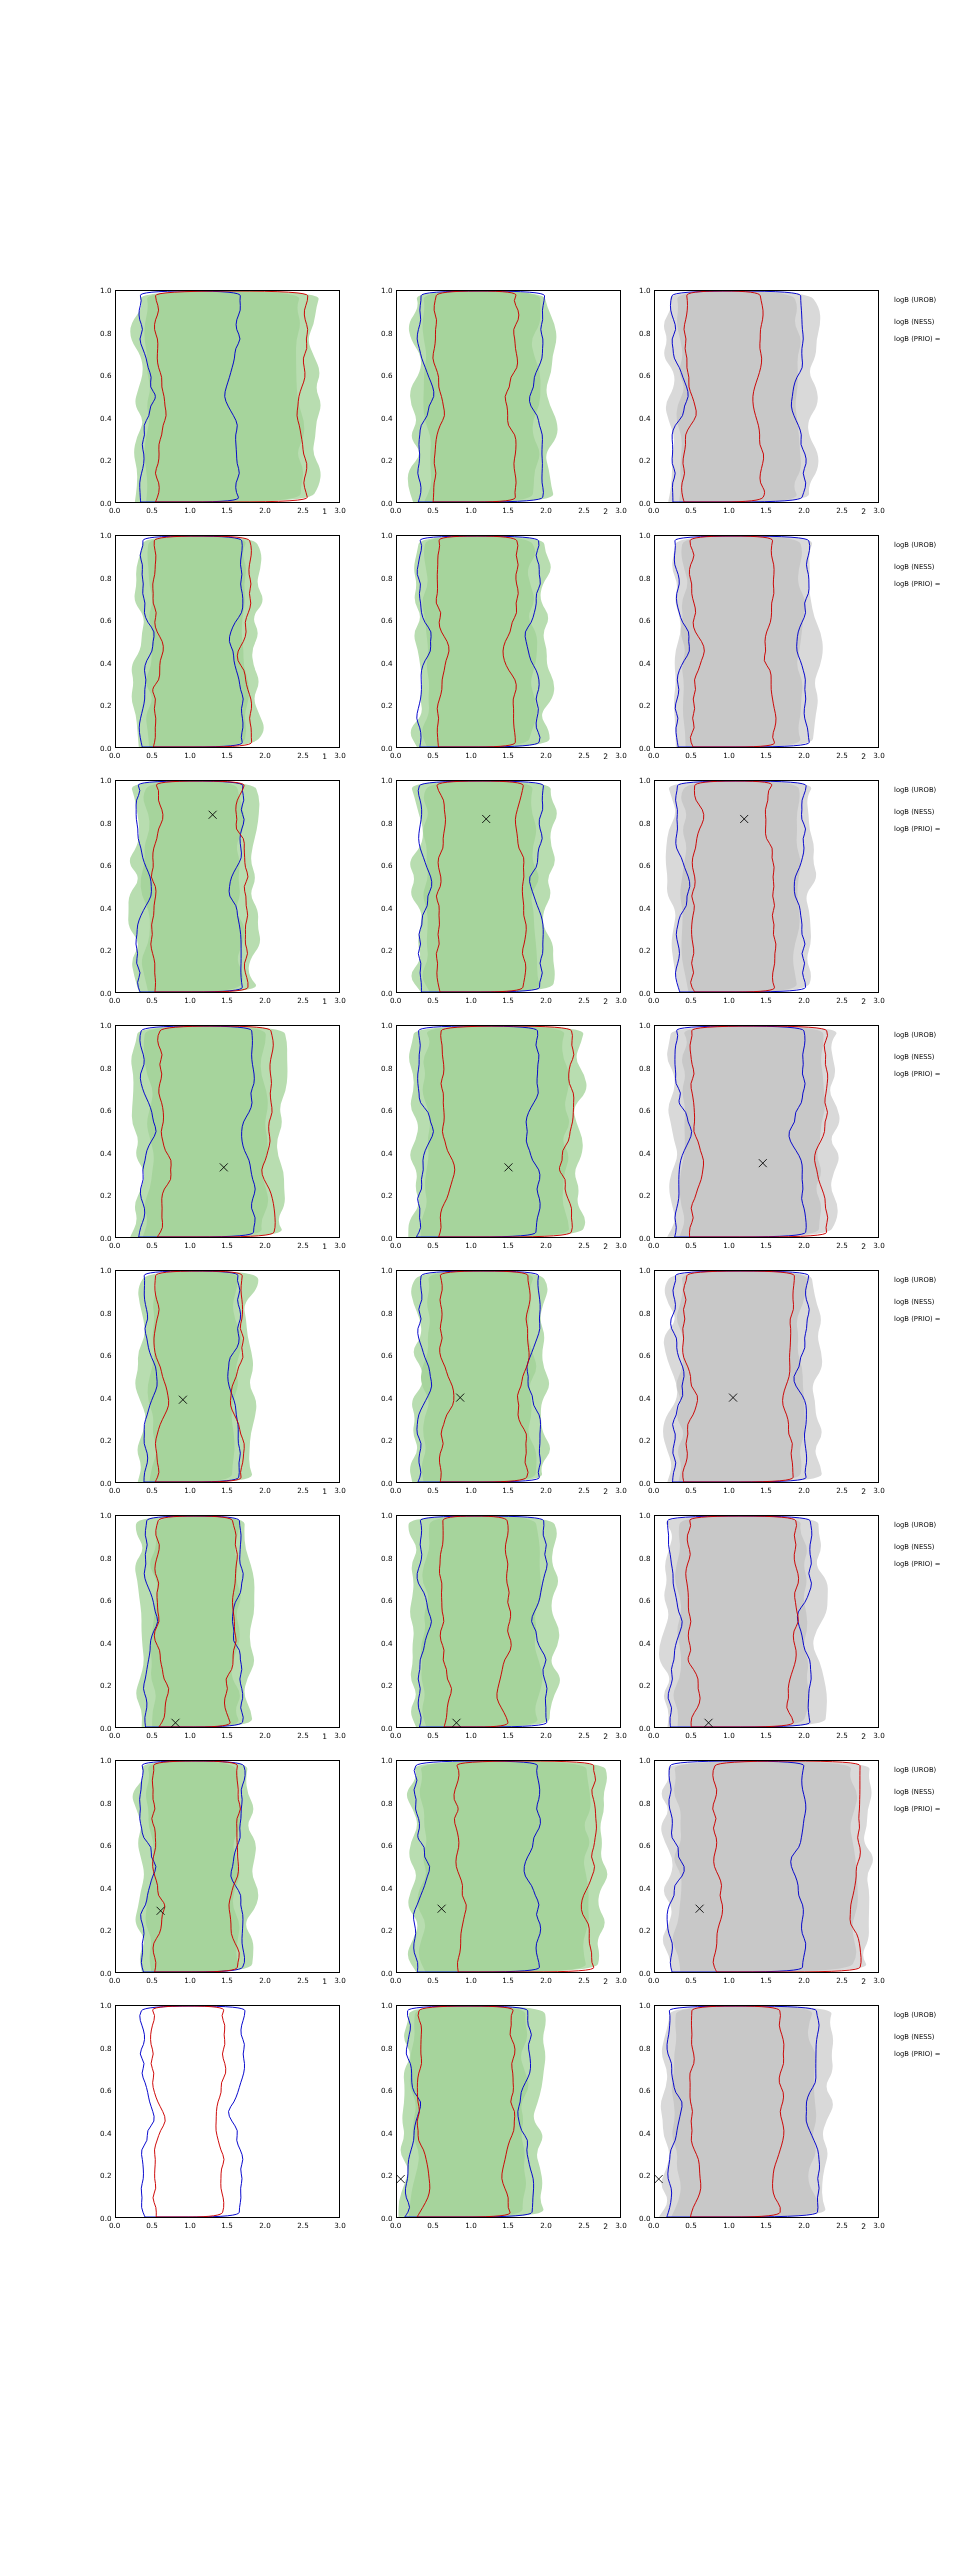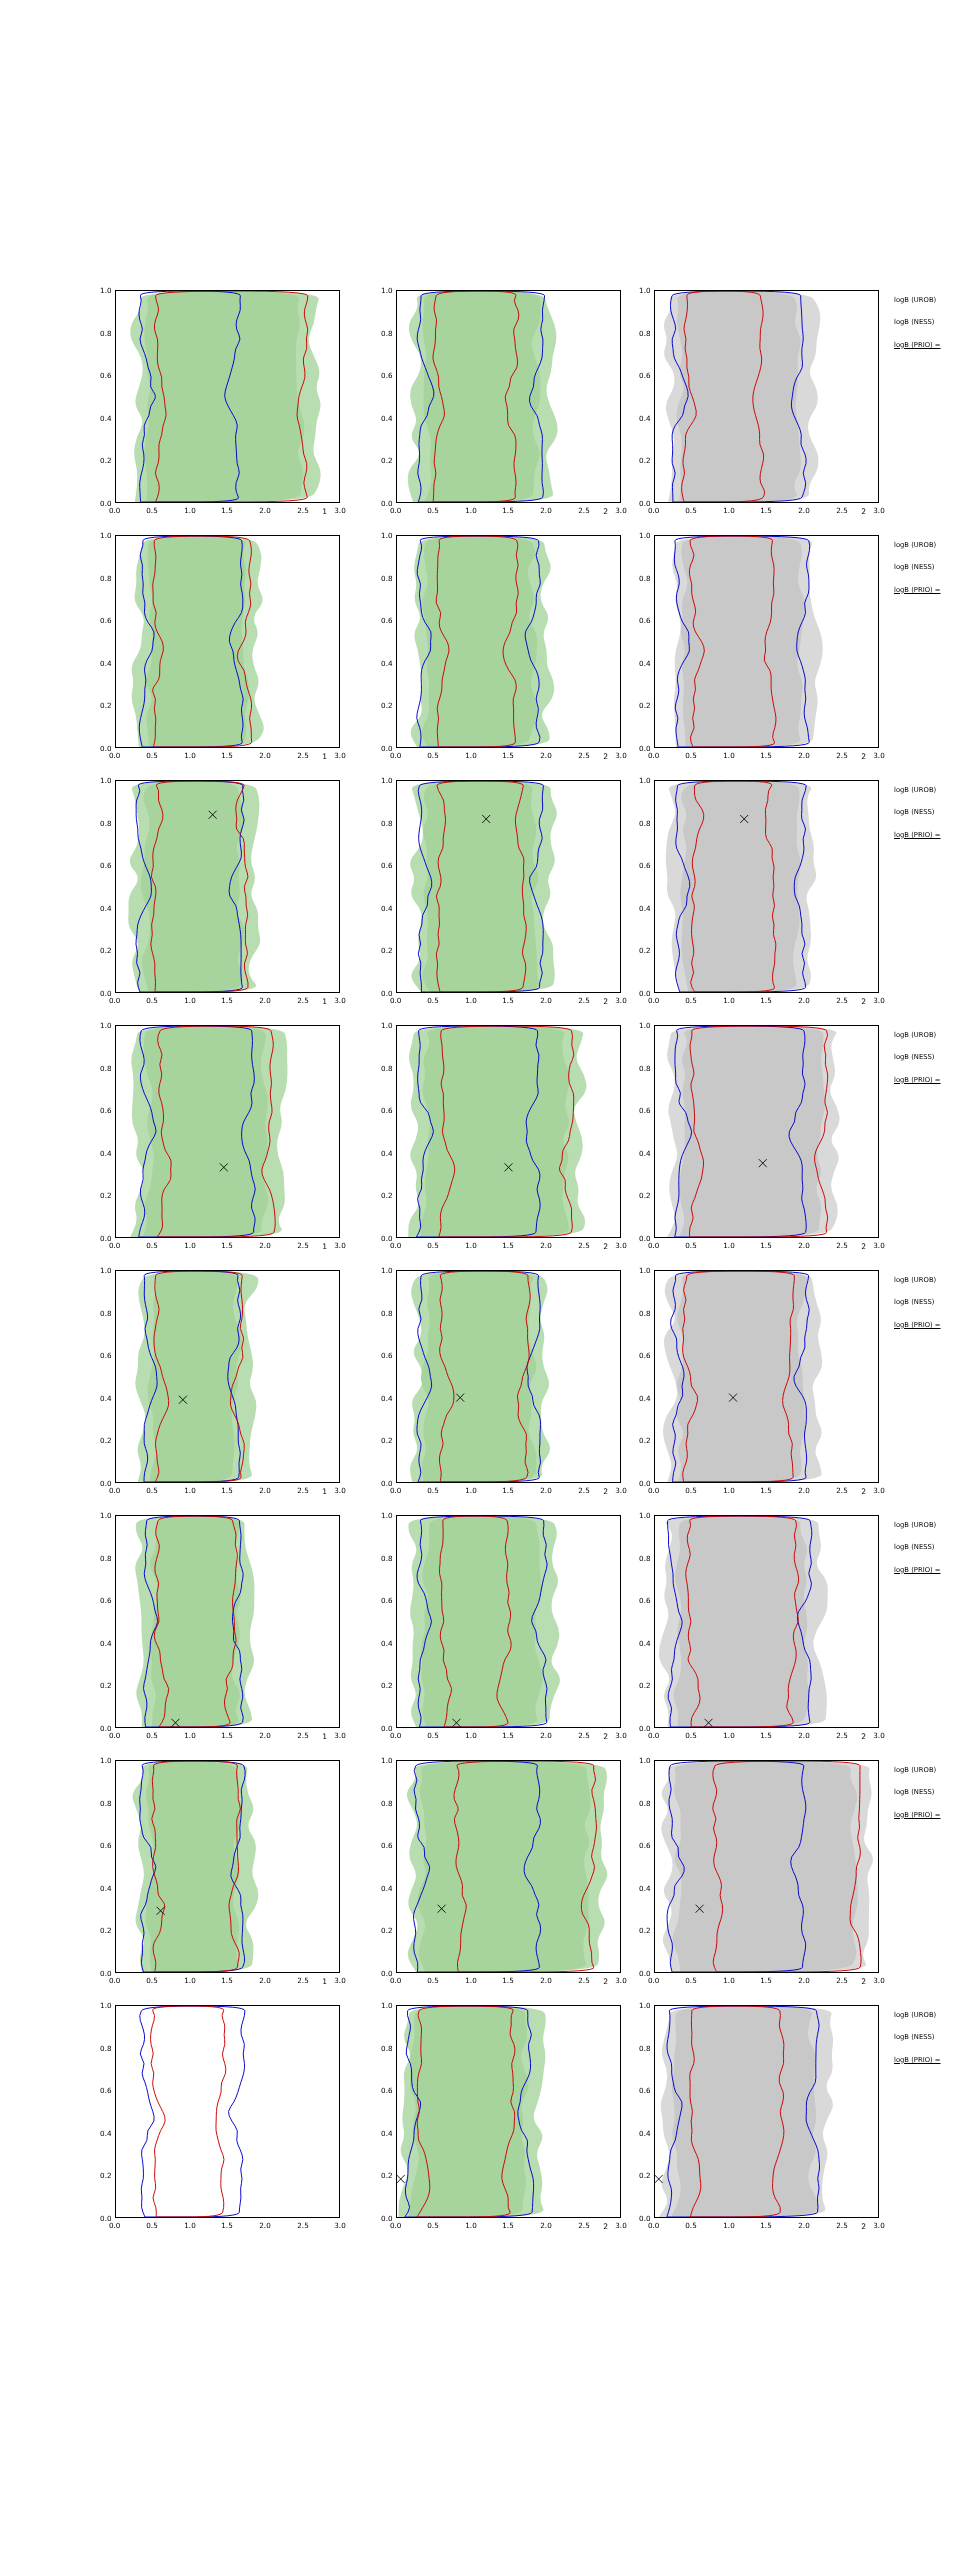--- a/index.html
+++ b/index.html
@@ -93,21 +93,21 @@
   }
   .legend-line {
     position: absolute;
     left: 0;
     white-space: nowrap;
     font-size: 6.8px;
     color: #000000;
   }
   .legend-line.l0 { top: 0px; }
   .legend-line.l1 { top: 22.5px; }
-  .legend-line.l2 { top: 45px; text-decoration: underline; }
+  .legend-line.l2 { top: 39px; }
 </style>
 </head>
 <body>
 
 <div id="figure">
   <div class="grid">
       <div class="row">
         <div class="cell c0">
           <div class="axes">
             <svg viewBox="0 0 280 264" preserveAspectRatio="none">

